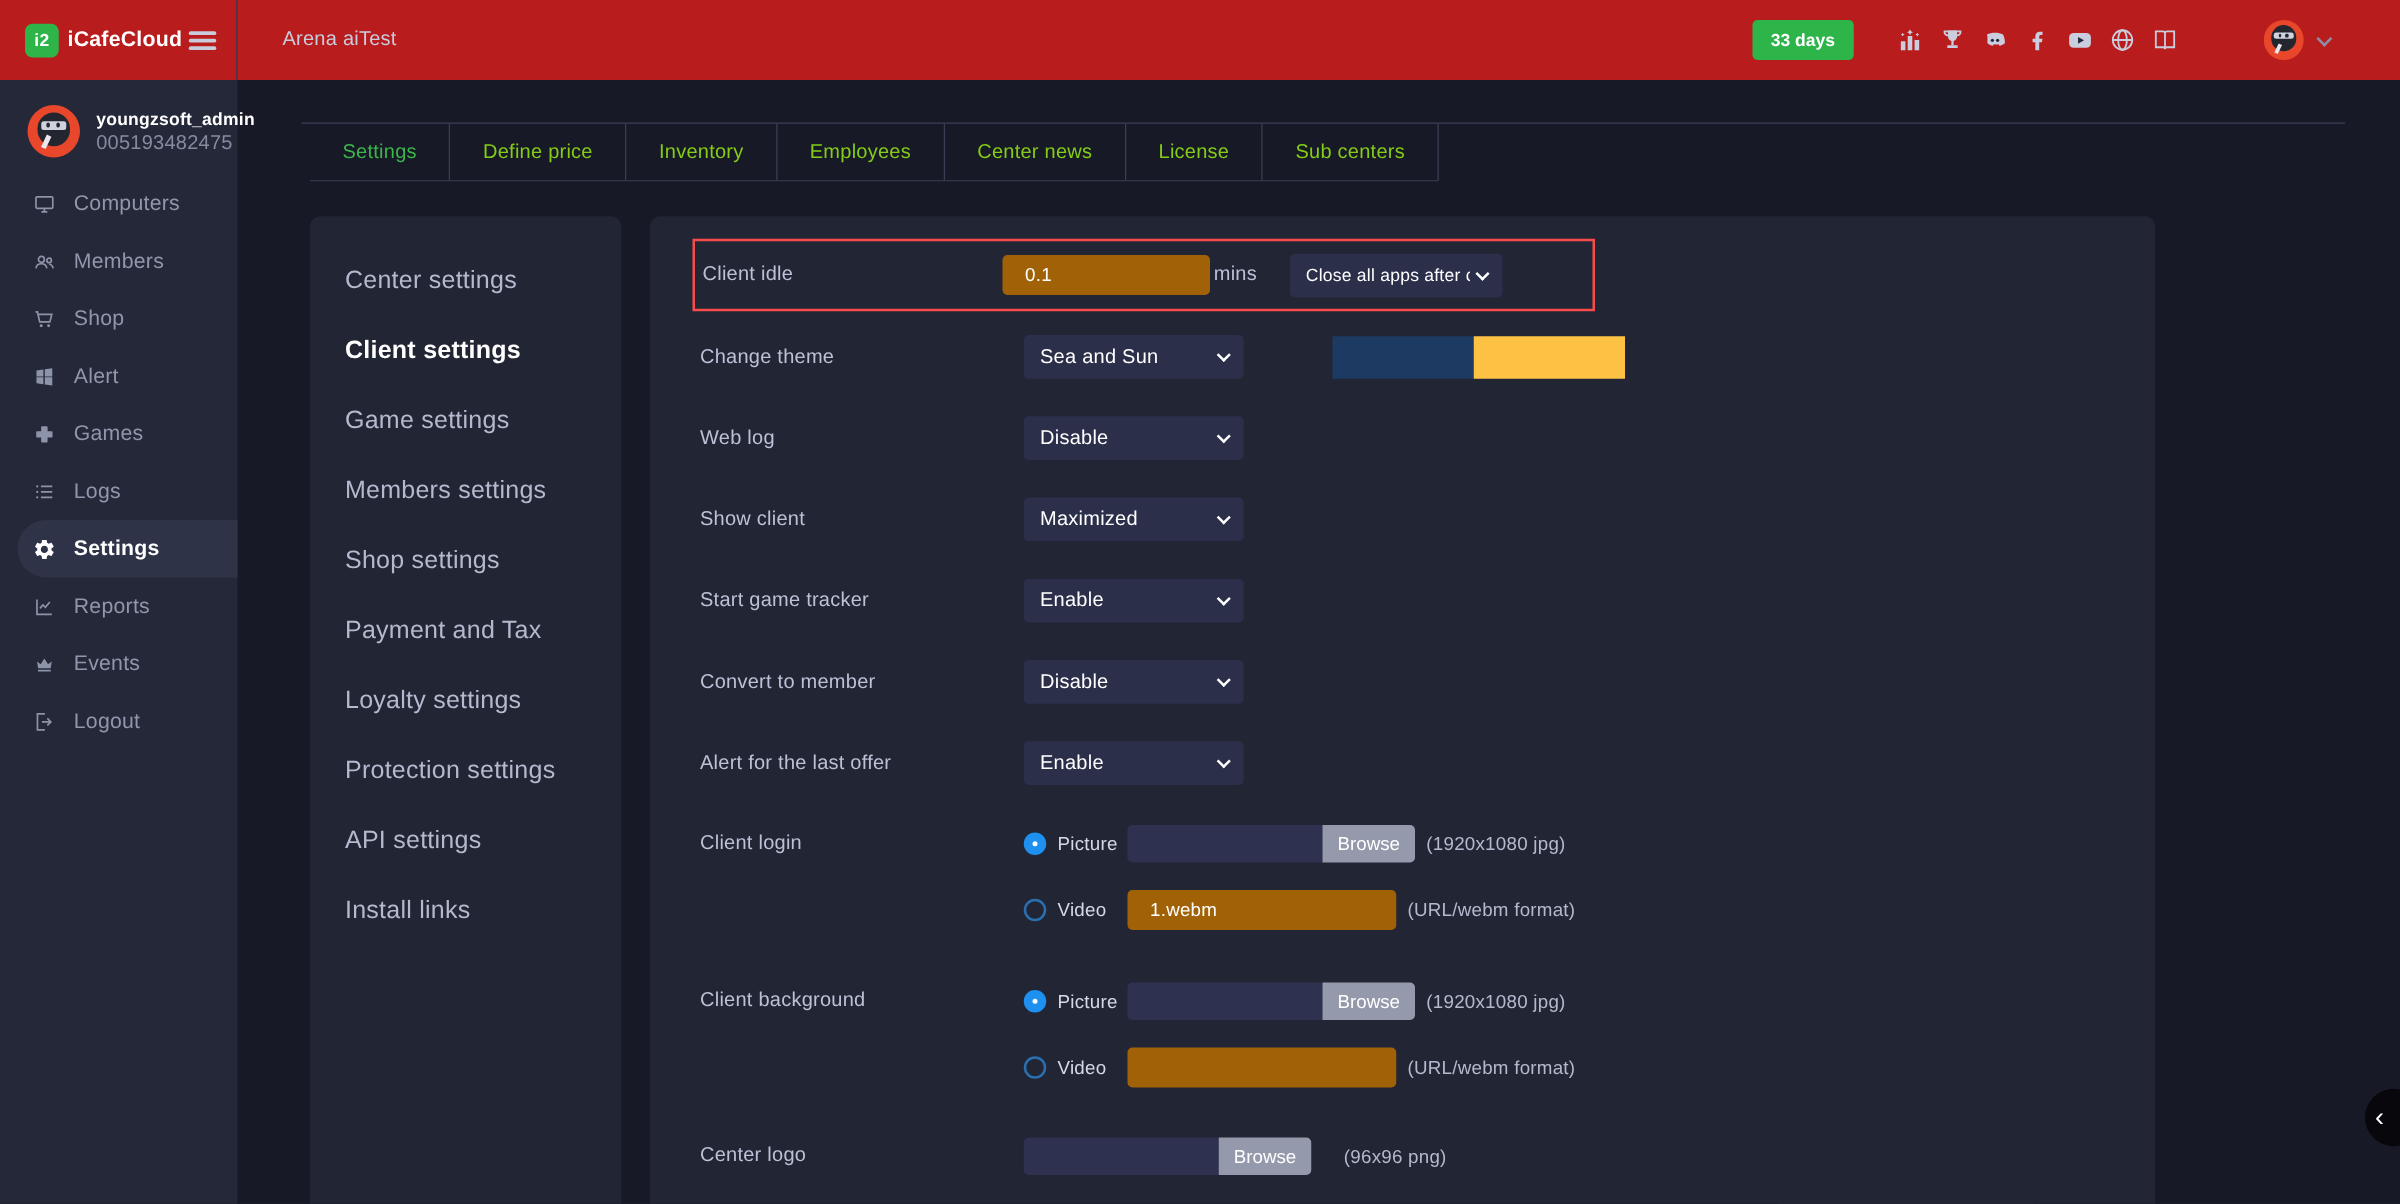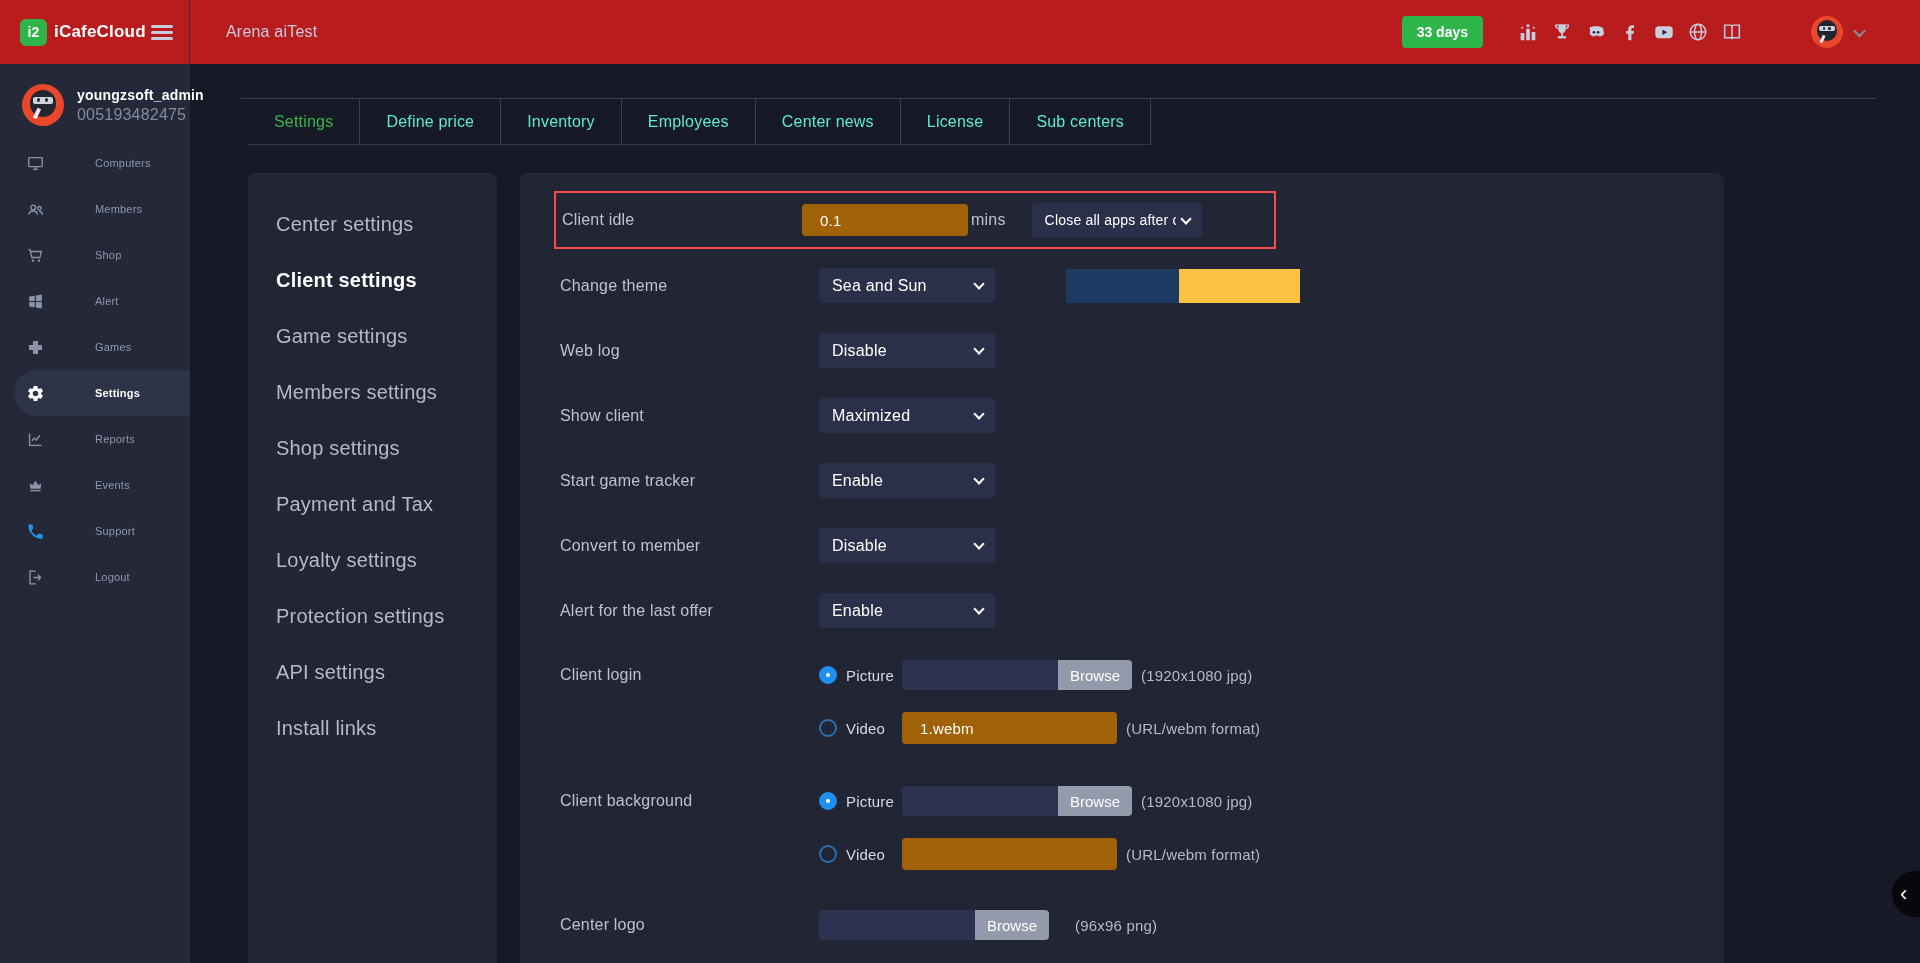--- a/index.html
+++ b/index.html
@@ -34,29 +34,29 @@
   
   .layout { display:flex; height:909px; }
 
   
   .sidebar { width:190px; background:#242839; flex:none; }
   .user { display:flex; align-items:center; padding:20px 10px 14px 22px; }
   .avatar-lg { width:42px; height:42px; flex:none; }
   .user-meta { margin-left:13px; min-width:0; }
   .user-name { font-size:14px; font-weight:bold; white-space:nowrap; }
   .user-id { font-size:16px; color:#858b9f; margin-top:3px; }
-  .nav-item { height:46px; display:flex; align-items:center; padding-left:26px; color:#9096ab; font-size:11px; cursor:pointer;gap:36px; }
+  .nav-item { height:46px; display:flex; align-items:center; padding-left:26px; color:#9096ab; font-size:17px; cursor:pointer; }
   .nav-item .nicon { width:19px; height:19px; margin-right:14px; flex:none; }
   .nav-item.active { background:#2f3347; color:#fff; margin-left:14px; padding-left:12px; border-radius:24px 0 0 24px; font-weight:bold; }
 
   
   .content { flex:1; min-width:0; }
   .rule { border-top:1px solid #3a3e54; margin:34px 44px 0 51px; }
   .tabs { display:inline-flex; margin-left:58px; border-bottom:1px solid #32364a; }
-  .tab { height:45px; display:flex; align-items:center; padding:0 26px; font-size:16px; color:#5eead4; border-right:1px solid #3a3e54; cursor:pointer; white-space:nowrap; }
+  .tab { height:45px; display:flex; align-items:center; padding:0 26px; font-size:16px; color:#84cc16; border-right:1px solid #3a3e54; cursor:pointer; white-space:nowrap; }
   .tab.active { color:#3cb54a; }
 
   .panels { display:flex; gap:23px; margin:28px 196px 0 58px; height:830px; }
   .panel { background:#222534; border-radius:8px; }
   .settings-nav { width:249px; flex:none; padding:40px 0 0 28px; }
   .snav-item { font-size:20px; color:#b4b9cd; margin-bottom:33px; cursor:pointer; }
   .snav-item.active { color:#fff; font-weight:bold; }
 
   .form-panel { flex:1; padding-top:18px; min-width:0; }
   .row { display:flex; align-items:center; margin-left:40px;gap:17px; }
@@ -198,45 +198,48 @@
         <path d="M4 5.6l7-1v6.9H4zM12.4 4.4L20 3.3v8.2h-7.6zM4 12.5h7v6.9l-7-1zM12.4 12.5H20v8.2l-7.6-1.1z"></path>
       </svg>
       <span>Alert</span>
     </div>
     <div class="nav-item">
       <svg class="nicon" viewBox="0 0 24 24" fill="#8d93a8">
         <path d="M9.5 4.5h5v5h5v5h-5v5h-5v-5h-5v-5h5z" stroke="#8d93a8" stroke-width="1.5" stroke-linejoin="round"></path>
       </svg>
       <span>Games</span>
     </div>
+    <div class="nav-item">
+      <svg class="nicon" viewBox="0 0 24 24">
+        <path d="M8.5 6.5H20M8.5 12H20M8.5 17.5H20" stroke="#8d93a8" stroke-width="1.8"></path>
+        <circle cx="4.8" cy="6.5" r="1.1" fill="#8d93a8"></circle>
+          <circle cx="4.8" cy="12" r="1.1" fill="#8d93a8"></circle>
+          <circle cx="4.8" cy="17.5" r="1.1" fill="#8d93a8"></circle>
+      </svg>
+      <span>Logs</span>
+    </div>
     <div class="nav-item active">
       <svg class="nicon" viewBox="0 0 24 24" fill="#ffffff">
         <path d="M19.14 12.94c.04-.3.06-.61.06-.94 0-.32-.02-.64-.07-.94l2.03-1.58c.18-.14.23-.41.12-.61l-1.92-3.32c-.12-.22-.37-.29-.59-.22l-2.39.96c-.5-.38-1.03-.7-1.62-.94l-.36-2.54c-.04-.24-.24-.41-.48-.41h-3.84c-.24 0-.43.17-.47.41l-.36 2.54c-.59.24-1.13.57-1.62.94l-2.39-.96c-.22-.08-.47 0-.59.22L2.74 8.87c-.12.21-.08.47.12.61l2.03 1.58c-.05.3-.09.63-.09.94s.02.64.07.94l-2.03 1.58c-.18.14-.23.41-.12.61l1.92 3.32c.12.22.37.29.59.22l2.39-.96c.5.38 1.03.7 1.62.94l.36 2.54c.05.24.24.41.48.41h3.84c.24 0 .44-.17.47-.41l.36-2.54c.59-.24 1.13-.56 1.62-.94l2.39.96c.22.08.47 0 .59-.22l1.92-3.32c.12-.22.07-.47-.12-.61l-2.01-1.58zM12 15.6c-1.98 0-3.6-1.62-3.6-3.6s1.62-3.6 3.6-3.6 3.6 1.62 3.6 3.6-1.62 3.6-3.6 3.6z"></path>
       </svg>
       <span>Settings</span>
     </div>
     <div class="nav-item">
       <svg class="nicon" viewBox="0 0 24 24" fill="none" stroke="#8d93a8" stroke-width="1.7">
         <path d="M4.5 4.5v15h15"></path>
           <path d="M7.5 13.5l3-3.5 2.5 2.5 4.5-5.5"></path>
       </svg>
       <span>Reports</span>
     </div>
     <div class="nav-item">
       <svg class="nicon" viewBox="0 0 24 24" fill="#8d93a8">
         <path d="M4.5 9l3.8 2.8L12 6l3.7 5.8L19.5 9l-1.2 7H5.7z"></path>
           <path d="M5.5 17.5h13v1.8h-13z"></path>
       </svg>
       <span>Events</span>
-    </div>
-    <div class="nav-item">
-      <svg class="nicon" viewBox="0 0 24 24" fill="#2196f3">
-        <path d="M6.62 10.79c1.44 2.83 3.76 5.14 6.59 6.59l2.2-2.2c.27-.27.67-.36 1.02-.24 1.12.37 2.33.57 3.57.57.55 0 1 .45 1 1V20c0 .55-.45 1-1 1-9.39 0-17-7.61-17-17 0-.55.45-1 1-1h3.5c.55 0 1 .45 1 1 0 1.25.2 2.45.57 3.57.11.35.03.74-.25 1.02l-2.2 2.2z"></path>
-      </svg>
-      <span>Support</span>
     </div>
     <div class="nav-item">
       <svg class="nicon" viewBox="0 0 24 24" fill="none" stroke="#8d93a8" stroke-width="1.7">
         <path d="M12.5 4H5v16h7.5"></path>
           <path d="M15 8.5l3.5 3.5-3.5 3.5M9.5 12H18"></path>
       </svg>
       <span>Logout</span>
     </div>
   </aside>
 

